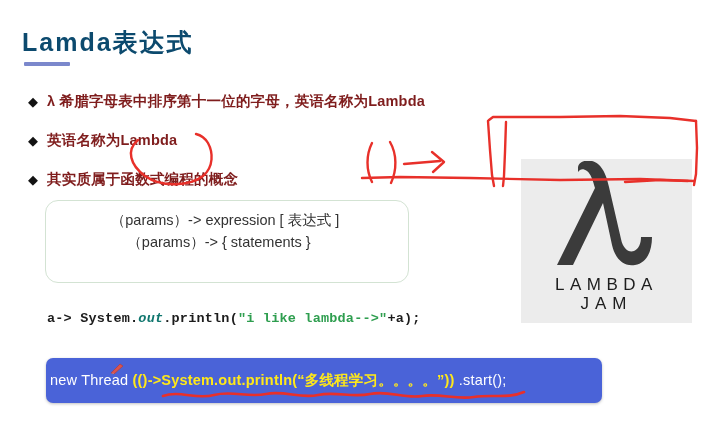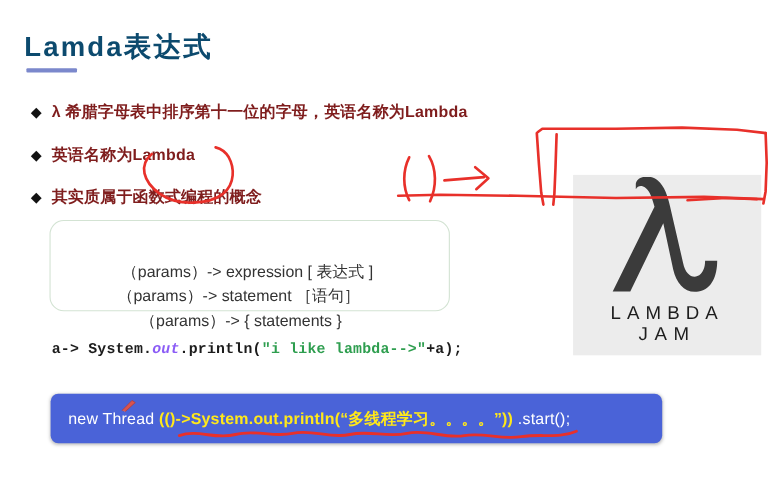--- a/index.html
+++ b/index.html
@@ -74,38 +74,38 @@
     background: #ffffff;
     padding-top: 8px;
   }
   .syntax-line {
     text-align: center;
     font-size: 14.5px;
     color: #333333;
     line-height: 22px;
     font-family: "Liberation Sans", "DejaVu Sans", sans-serif;
   }
-  #syntax-line-0 { padding-right: 4px; margin-top: 28px; }
+  #syntax-line-0 { padding-right: 4px; }
   #syntax-line-1 { padding-right: 20px; }
   #syntax-line-2 { padding-right: 16px; }
 
   
   #code-line {
     position: absolute;
     left: 47px;
     top: 311px;
     font-family: "Liberation Mono", "DejaVu Sans Mono", monospace;
     font-size: 13.5px;
     font-weight: bold;
     color: #1c1c1c;
     white-space: pre;
     letter-spacing: 0.2px;
   }
   #code-line .kw-field {
-    color: #8b5cf6;
+    color: #0f766e;
     font-style: italic;
   }
   #code-line .str {
     color: #2e9e4f;
   }
 
   
   #blue-box {
     position: absolute;
     left: 46px;
@@ -115,21 +115,21 @@
     box-sizing: border-box;
     background: #4a63d8;
     border-radius: 7px;
     box-shadow: 0 1px 3px rgba(0,0,0,0.25);
     display: flex;
     align-items: center;
     overflow: hidden;
   }
   #blue-code {
     position: relative;
-    padding-left: 16px;
+    padding-left: 4px;
     font-size: 14.5px;
     color: #ffffff;
     white-space: pre;
     letter-spacing: 0.2px;
   }
   #blue-code .hl {
     color: #ffe81a;
     font-weight: bold;
   }
   #pen-mark {
@@ -201,21 +201,20 @@
     <span class="bullet-marker">◆</span>
     <span class="bullet-text">英语名称为Lambda</span>
   </div>
   <div class="bullet-row" id="bullet-2">
     <span class="bullet-marker">◆</span>
     <span class="bullet-text">其实质属于函数式编程的概念</span>
   </div>
 
   <div id="syntax-box">
     <div class="syntax-line" id="syntax-line-0">（params）-&gt; expression [ 表达式 ]</div>
-    <div class="syntax-line" id="syntax-line-1">（params）-&gt; statement ［语句］</div>
     <div class="syntax-line" id="syntax-line-2">（params）-&gt; { statements }</div>
   </div>
 
   <div id="code-line"><span>a-&gt; System.</span><span class="kw-field">out</span><span>.println(</span><span class="str">"i like lambda--&gt;"</span><span>+a);</span></div>
 
   <div id="blue-box">
     <div id="blue-code"><span>new Thread </span><span class="hl">(()-&gt;System.out.println(“多线程学习。。。。”))</span><span> .start();</span></div>
   </div>
   <svg id="pen-mark" viewBox="0 0 14 12">
     <path d="M1 10 L10 1 L13 3 L4 11 Z" fill="#d9534f" stroke="#b03a36" stroke-width="0.6"></path>

